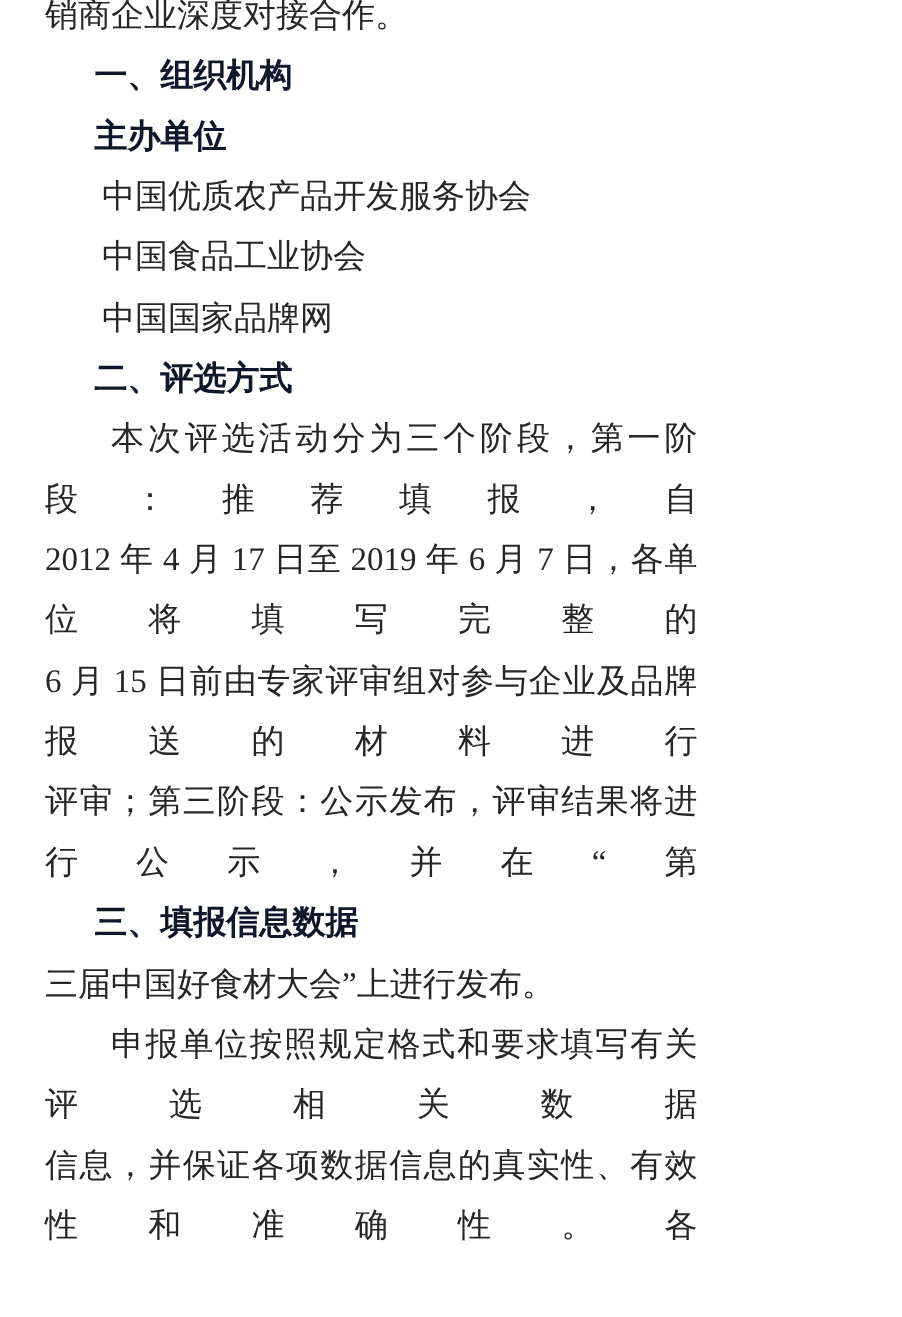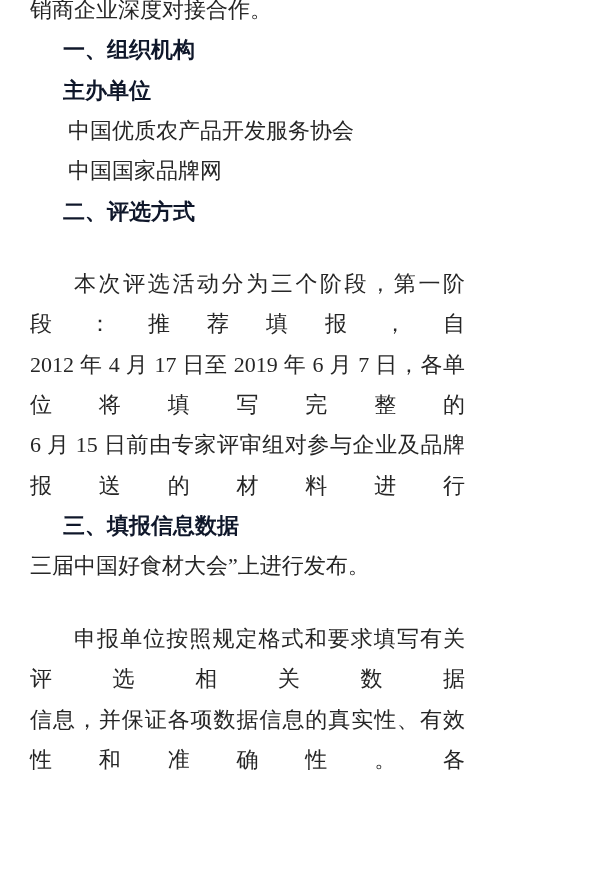--- a/index.html
+++ b/index.html
@@ -36,40 +36,41 @@
   }
   .kind-org {
     padding-left: 38px;
   }
   .kind-continuation,
   .kind-para-end {
     text-align: left;
   }
   .kind-para-first {
     text-indent: 44px;
-    margin-top: 32px;
   }
   .kind-para-first,
   .kind-para-mid {
     text-align: justify;
     text-align-last: justify;
   }
 </style>
 </head>
 <body>
 
 <div class="page">
   <div class="text-block" id="text-block">
       <div class="line kind-continuation">销商企业深度对接合作。</div>
       <div class="line kind-heading">一、组织机构</div>
       <div class="line kind-subheading">主办单位</div>
       <div class="line kind-org">中国优质农产品开发服务协会</div>
+      <div class="line kind-org">中国食品工业协会</div>
       <div class="line kind-org">中国国家品牌网</div>
       <div class="line kind-heading">二、评选方式</div>
       <div class="line kind-para-first">本次评选活动分为三个阶段，第一阶段：推荐填报，自</div>
       <div class="line kind-para-mid">2012 年 4 月 17 日至 2019 年 6 月 7 日，各单位将填写完整的</div>
       <div class="line kind-para-mid">6 月 15 日前由专家评审组对参与企业及品牌报送的材料进行</div>
+      <div class="line kind-para-mid">评审；第三阶段：公示发布，评审结果将进行公示，并在“第</div>
       <div class="line kind-heading">三、填报信息数据</div>
       <div class="line kind-para-end">三届中国好食材大会”上进行发布。</div>
       <div class="line kind-para-first">申报单位按照规定格式和要求填写有关评选相关数据</div>
       <div class="line kind-para-mid">信息，并保证各项数据信息的真实性、有效性和准确性。各</div>
     </div>
 </div>
 
 </body></html>

